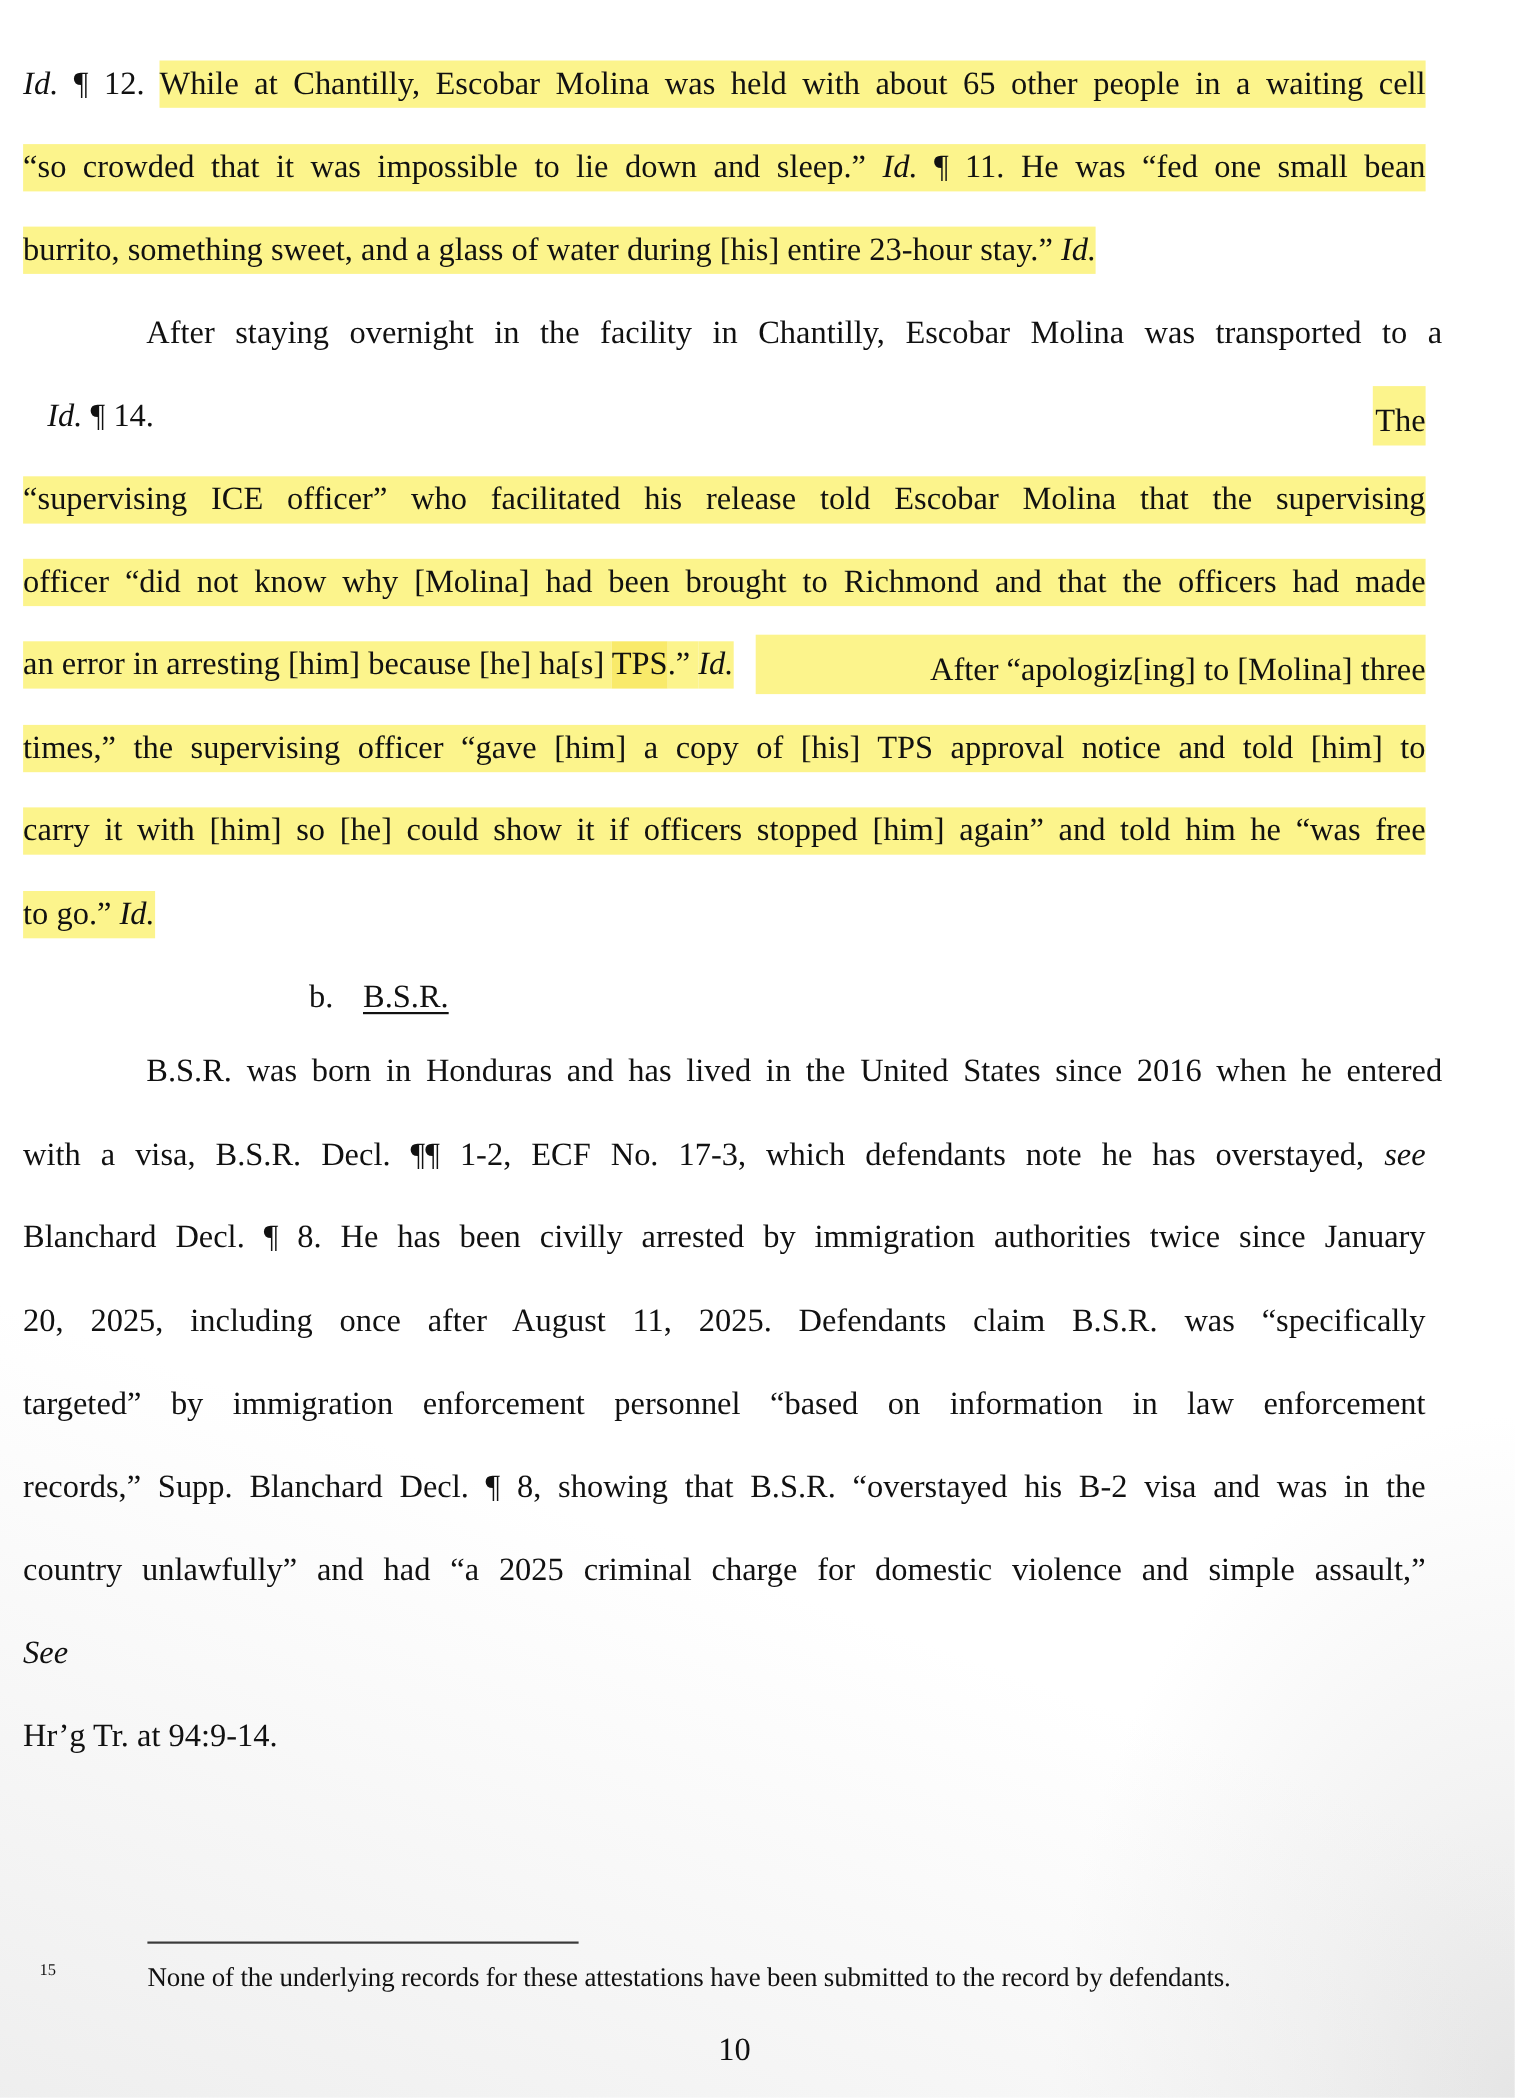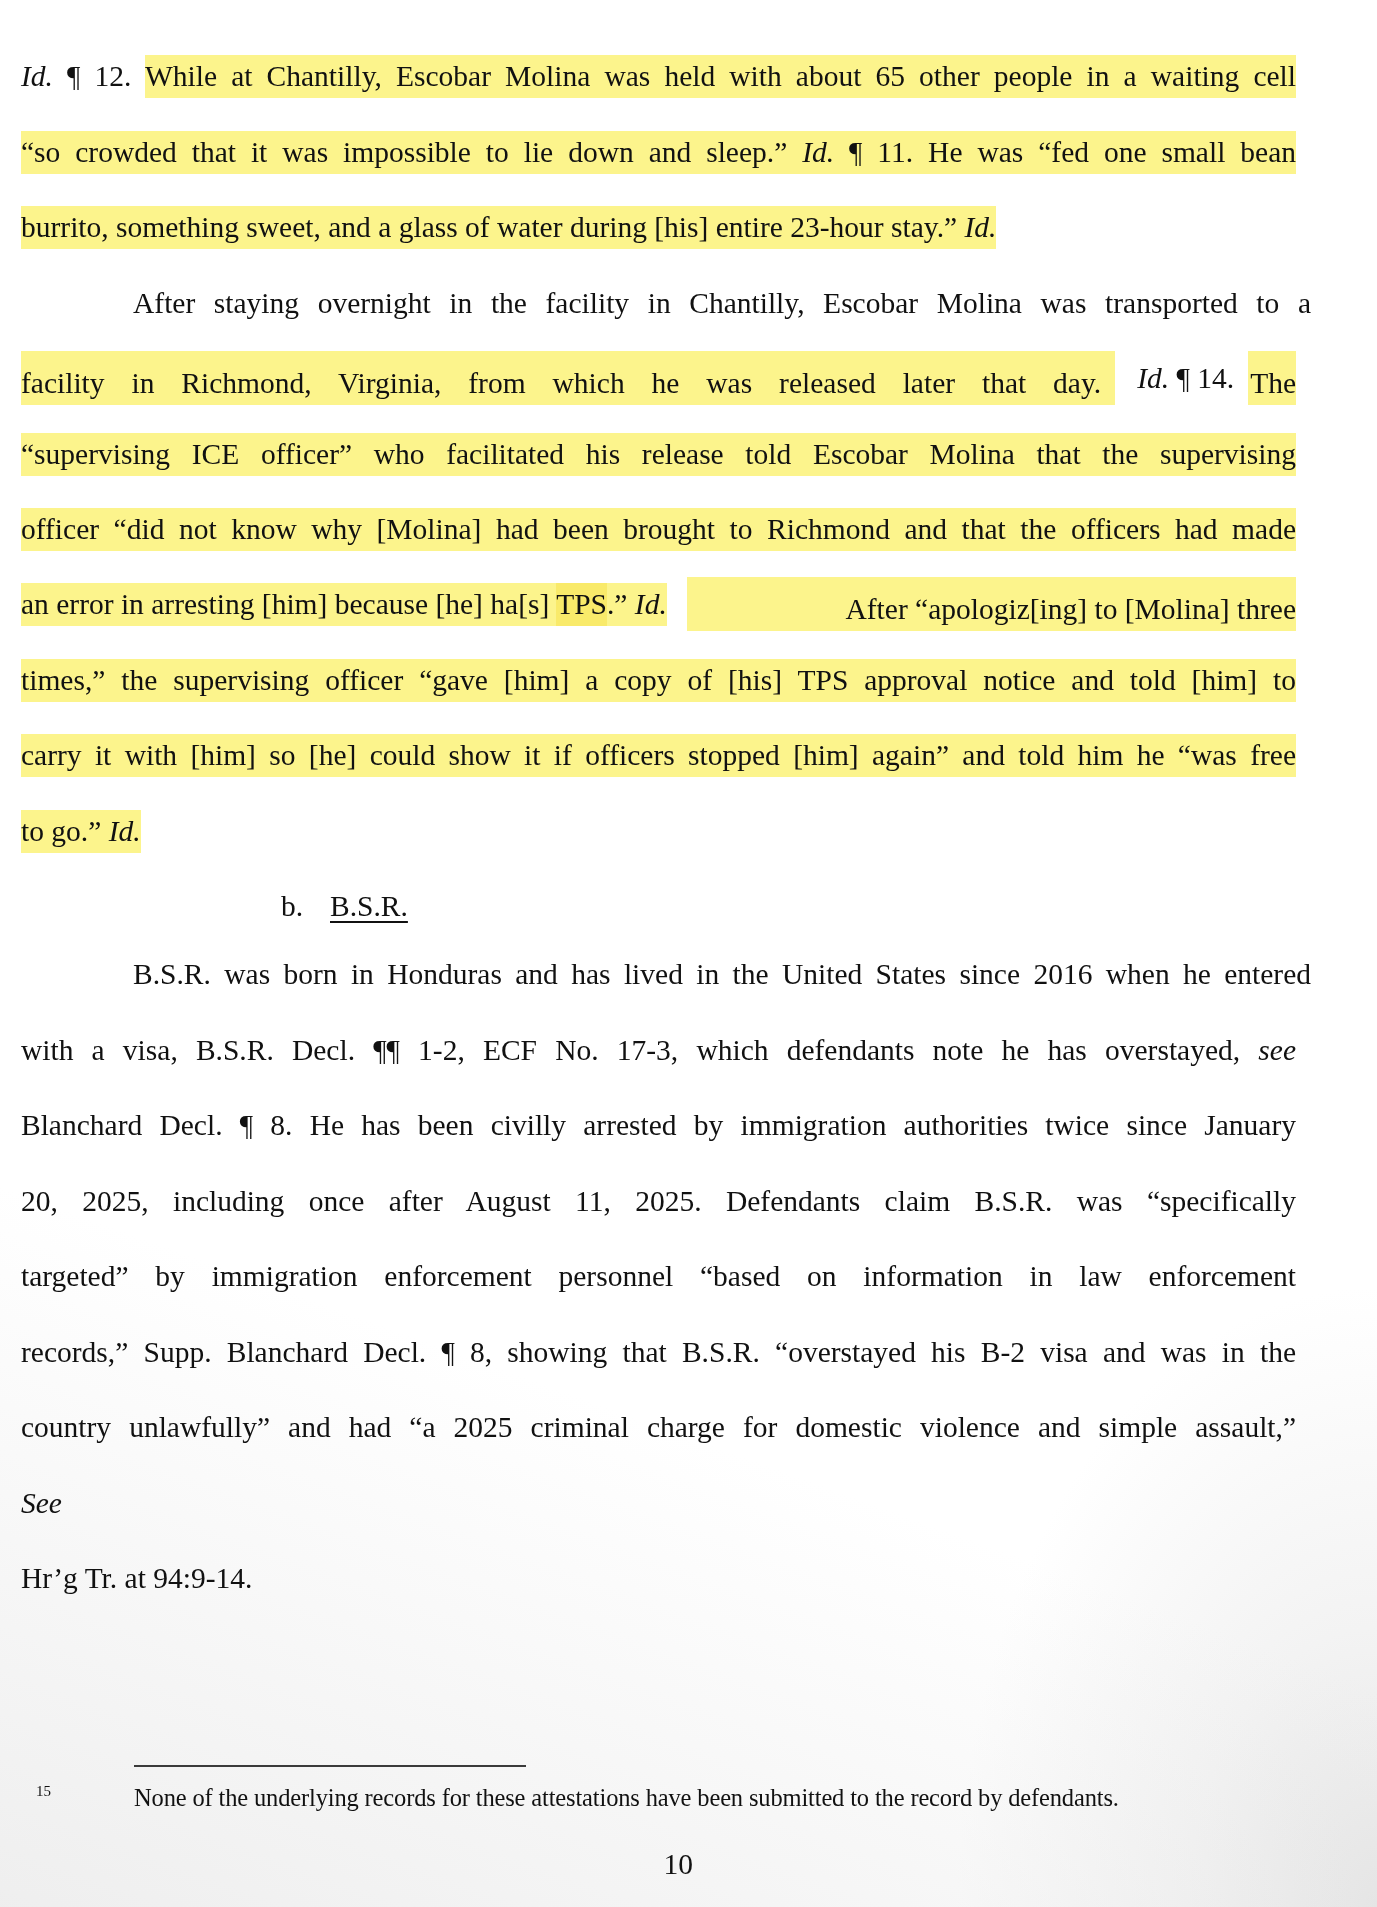--- a/index.html
+++ b/index.html
@@ -18,43 +18,40 @@
   .line.indent-first { left:133px; width:1178px; }
   .hl { background:#fcf48c; padding:5px 0 6px 0; box-decoration-break:clone; -webkit-box-decoration-break:clone; }
   .hl-deep { background:#f9ea6a; }
   i { font-style:italic; }
   .heading { position:absolute; top:879px; height:54px; line-height:54px; font-size:29.5px; }
   .heading .lbl { position:absolute; left:281px; white-space:nowrap; }
   .heading .ttl { position:absolute; left:330px; white-space:nowrap; text-decoration:underline; text-underline-offset:5px; text-decoration-thickness:1.5px; }
   .fn-rule { position:absolute; left:134px; top:1765px; width:392px; height:2px; background:#3a3a3a; }
   .fn-num { position:absolute; left:36px; top:1782px; font-size:15px; line-height:18px; }
   .fn-text { position:absolute; left:134px; top:1782px; font-size:24.5px; line-height:32px; white-space:nowrap; letter-spacing:-0.15px; }
-  .page-num { position:absolute; left:653px; top:1846px; font-size:29.5px; line-height:36px; width:40px; text-align:right; }
+  .page-num { position:absolute; left:653px; top:1846px; font-size:29.5px; line-height:36px; width:40px; text-align:left; }
   sup { font-size:17px; vertical-align:top; position:relative; top:-6px; }
 </style>
 </head>
 <body>
 
 <div class="page-bg"></div>
 
 <div class="line just" style="top:49px">
   <i>Id.</i><span> ¶ 12.  </span><span class="hl">While at Chantilly, Escobar Molina was held with about 65 other people in a waiting cell</span>
 </div>
 <div class="line just" style="top:125px">
   <span class="hl"><span>“so crowded that it was impossible to lie down and sleep.”  </span><i>Id.</i><span> ¶ 11.  He was “fed one small bean</span></span>
 </div>
 <div class="line" style="top:200px">
   <span class="hl"><span>burrito, something sweet, and a glass of water during [his] entire 23-hour stay.”  </span><i>Id.</i></span>
 </div>
 
 <div class="line just indent-first" style="top:276px">After staying overnight in the facility in Chantilly, Escobar Molina was transported to a</div>
 <div class="line" style="top:351px; display:flex; justify-content:space-between;">
-  <span class="hl" style="flex:1; display:flex; justify-content:space-between; padding-right:14px;">
-    <span style="flex:1; text-align:justify; text-align-last:justify;">facility in Richmond, Virginia, from which he was released later that day.</span>
-  </span>
   <span style="padding:0 14px 0 22px;"><i>Id.</i> <span>¶ 14.</span></span>
   <span class="hl" style="padding-left:2px;">The</span>
 </div>
 <div class="line just" style="top:427px">
   <span class="hl">“supervising ICE officer” who facilitated his release told Escobar Molina that the supervising</span>
 </div>
 <div class="line just" style="top:502px">
   <span class="hl">officer “did not know why [Molina] had been brought to Richmond and that the officers had made</span>
 </div>
 <div class="line" style="top:577px; display:flex; justify-content:space-between;">

